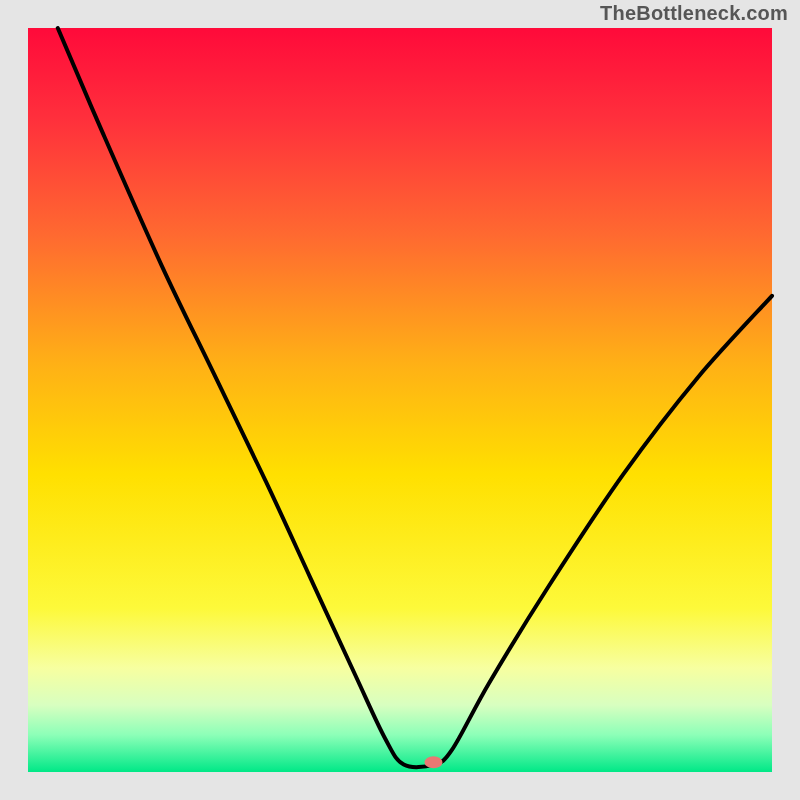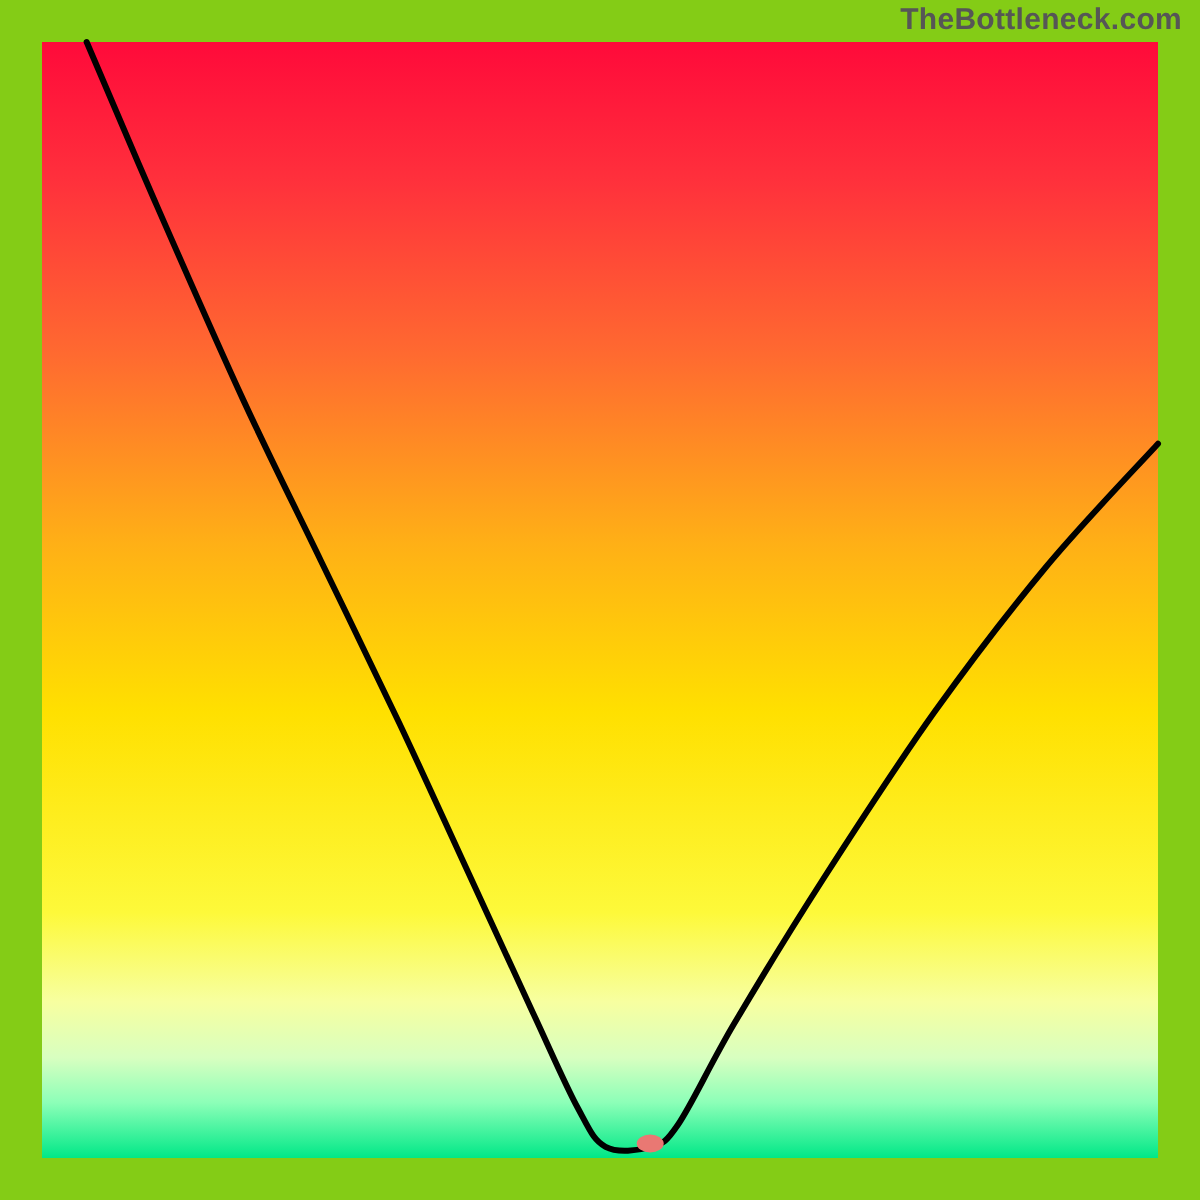--- a/index.html
+++ b/index.html
@@ -7,21 +7,21 @@
     padding: 0;
     width: 800px;
     height: 800px;
     background: #000;
     overflow: hidden;
   }
   .frame {
     position: relative;
     width: 800px;
     height: 800px;
-    background: #84cc16;
+    background: #e5e5e5;
   }
   .watermark {
     position: absolute;
     top: 2px;
     right: 12px;
     font-family: Arial, Helvetica, sans-serif;
     font-size: 20px;
     font-weight: bold;
     color: #565656;
     letter-spacing: 0.2px;

